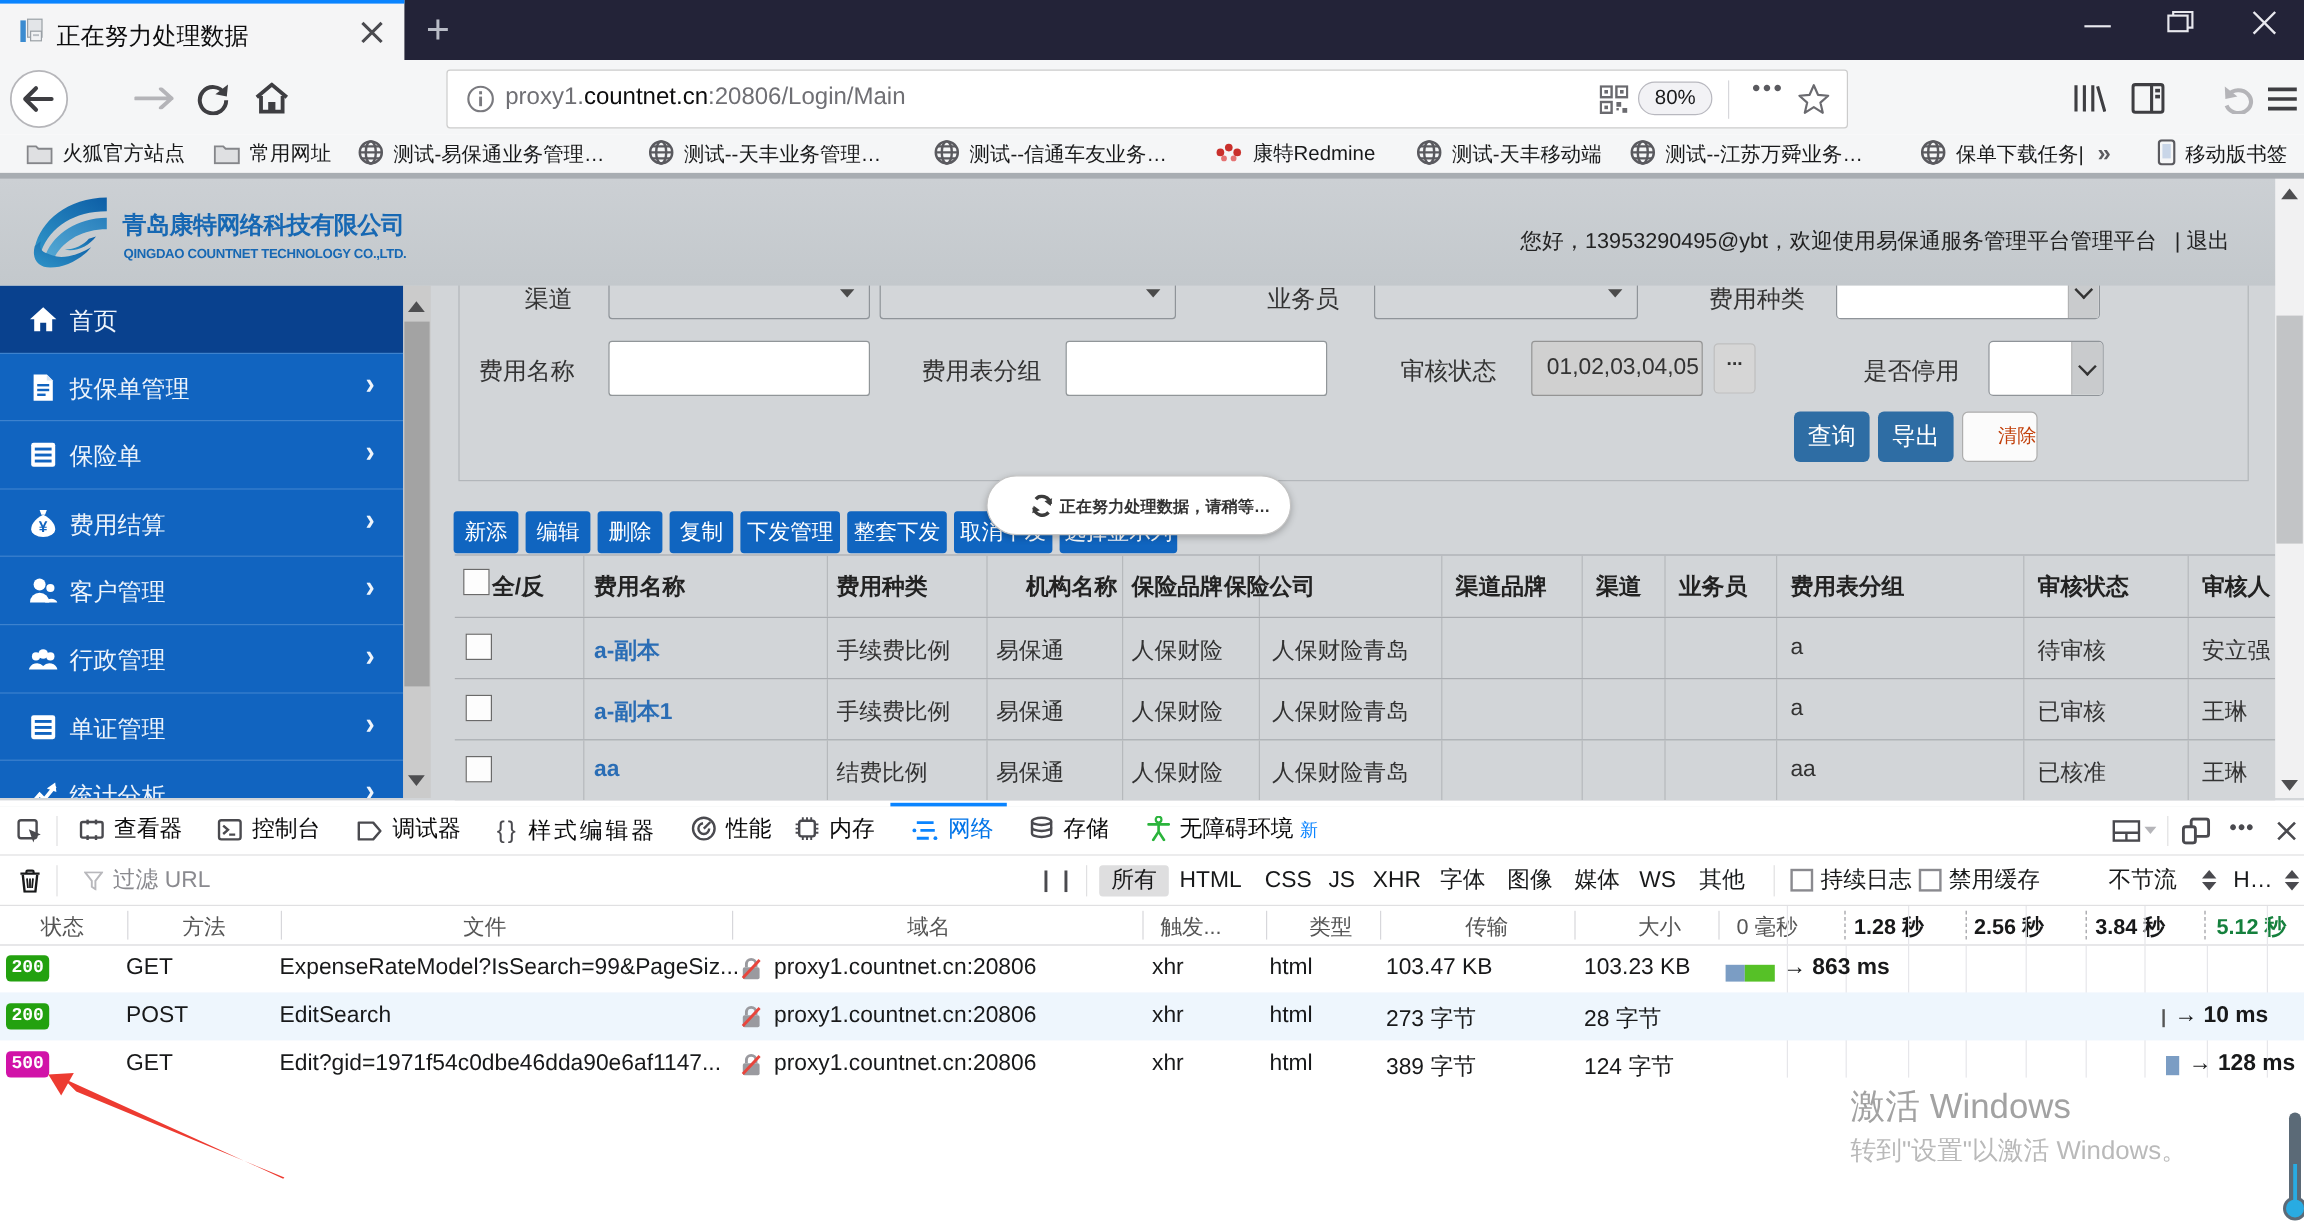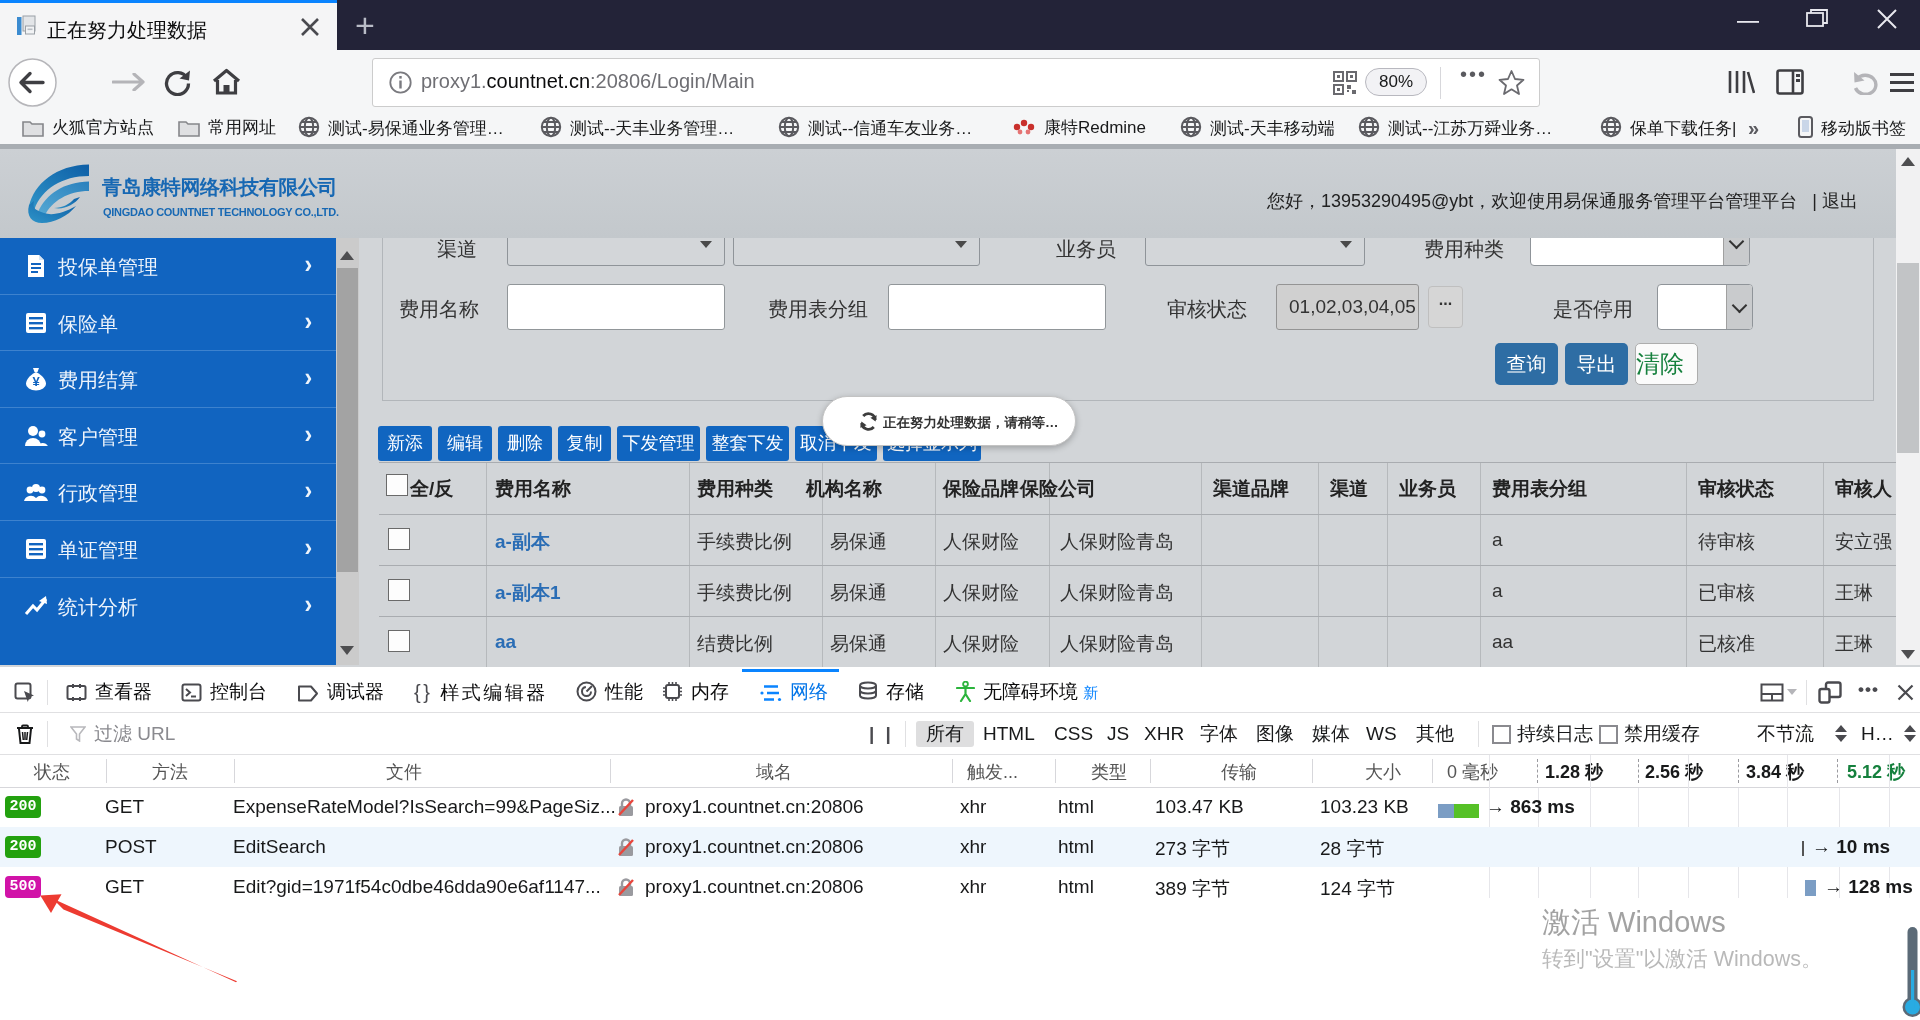--- a/index.html
+++ b/index.html
@@ -40,21 +40,21 @@
 
 #fpanel { left:382px; top:78px; width:1492px; height:179px; border:1px solid #b2b6ba; z-index:1; }
 .flabel { position:absolute; font-size:20px; color:#333; }
 .ginput { position:absolute; background:#d3d6d9; border:1px solid #8f9499; border-radius:3px; height:46px; }
 .ginput .tri { position:absolute; right:12px; top:20px; width:0; height:0; border-left:6px solid transparent; border-right:6px solid transparent; border-top:7px solid #4a4a4a; }
 .winput { position:absolute; background:#fff; border:1px solid #919699; border-radius:3px; height:46px; }
 .wselect { position:absolute; background:#fff; border:1px solid #8f9499; border-radius:4px; height:46px; }
 .wselect .chev { position:absolute; right:0; top:0; bottom:0; width:26px; background:#c9cbcd; border-left:1px solid #a0a0a0; border-radius:0 3px 3px 0; }
 .wselect .chev:after { content:""; position:absolute; left:7px; top:15px; width:9px; height:9px; border-left:2px solid #333; border-bottom:2px solid #333; transform:rotate(-45deg); }
 .btnblue { position:absolute; background:#2e6da4; color:#fff; border-radius:5px; font-size:20px; text-align:center; }
-.btnwhite { position:absolute; background:#fbfbfb; color:#15803d; border:1px solid #adadad; border-radius:5px; font-size:24px; text-align:left; }
+.btnwhite { position:absolute; background:#fbfbfb; color:#c2410c; border:1px solid #adadad; border-radius:5px; font-size:16px; text-align:right; }
 
 
 .tbtn { position:absolute; top:282px; height:35px; background:#1065c0; color:#fff; font-size:18px; text-align:center; line-height:35px; border-radius:3px; }
 #table { left:379px; top:318px; width:1517px; height:205px; border-top:1px solid #a9acb0; z-index:1; }
 .trow { position:absolute; left:0; width:1517px; border-bottom:1px solid #a9acb0; }
 .cell { position:absolute; top:0; bottom:0; border-left:1px solid #b6b9bc; }
 .thead { font-weight:bold; color:#222; font-size:19px; }
 .tcell { color:#333; font-size:19px; }
 .cbx { position:absolute; width:22px; height:22px; background:#fdfdfd; border:1px solid #6a6a6a; }
 .link { color:#2a6db5;font-weight:bold; }
@@ -249,20 +249,26 @@
         <path d="M3 47 C 8 25 30 6 63 5.5 L63 17 C 36 17 16 30 8.5 50 Z" fill="url(#lg1)"></path>
         <path d="M12 53 C 20 35 38 23 63 22.5 L63 32 C 42 32 26 42 18.5 57 Z" fill="url(#lg2)"></path>
         <path d="M3 46 C 0 57 6 64 16 64 C 28 64 42 57 50 47 C 38 54 26 57 18 54 C 10 51 6 50 8 42 Z" fill="url(#lg1)"></path>
         <path d="M28 49 C 36 49 44 45 48 40 L 54 38 C 48 46 38 51 28 49 Z" fill="url(#lg1)"></path>
       </svg>
       <div style="position:absolute;left:102px;top:25px;font-size:20px;font-weight:bold;color:#1768b3;letter-spacing:-0.4px;">青岛康特网络科技有限公司</div>
       <div style="position:absolute;left:103px;top:57px;font-size:11px;font-weight:bold;color:#1768b3;letter-spacing:-0.3px;">QINGDAO COUNTNET TECHNOLOGY CO.,LTD.</div>
       <div id="welcome">您好，13953290495@ybt，欢迎使用易保通服务管理平台管理平台&nbsp;&nbsp;&nbsp;|&nbsp;退出</div>
     </div>
     <div class="abs" id="sidebar">
+      <div class="mi active">
+        <svg class="ico" viewBox="0 0 24 24" fill="#fff">
+            <path d="M12 2 L23 12 H19.5 V22 H14.5 V15 H9.5 V22 H4.5 V12 H1 Z"></path>
+          </svg>
+        <span class="txt">首页</span>
+      </div>
       <div class="mi">
         <svg class="ico" viewBox="0 0 24 24" fill="#fff">
             <path d="M4 1 h11 l5 5 v17 h-16 z" fill="#fff"></path>
             <path d="M15 1 v5 h5" fill="#d7e4f2"></path>
             <rect x="7" y="9" width="10" height="2" fill="#1164c0"></rect>
             <rect x="7" y="13" width="10" height="2" fill="#1164c0"></rect>
             <rect x="7" y="17" width="7" height="2" fill="#1164c0"></rect>
           </svg>
         <span class="txt">投保单管理</span>
           <span class="arr">›</span>
@@ -391,21 +397,21 @@
           <div class="cell" style="left:822px"></div>
         <div class="cell" style="left:939px"></div>
           <div class="cell" style="left:1008px"></div>
         <div class="cell" style="left:1101px"></div>
           <div class="cell" style="left:1307px"></div>
         <div class="cell" style="left:1444px"></div>
         <span class="cbx" style="left:7px;top:11px;"></span>
         <span style="position:absolute;left:31px;top:13px;">全/反</span>
         <span style="position:absolute;left:116px;top:13px;">费用名称</span>
         <span style="position:absolute;left:318px;top:13px;">费用种类</span>
-        <span style="position:absolute;left:427px;top:13px;text-align:center;">机构名称</span>
+        <span style="position:absolute;left:476px;top:13px;text-align:center;">机构名称</span>
         <span style="position:absolute;left:564px;top:13px;">保险品牌</span>
         <span style="position:absolute;left:641px;top:13px;">保险公司</span>
         <span style="position:absolute;left:834px;top:13px;">渠道品牌</span>
         <span style="position:absolute;left:951px;top:13px;">渠道</span>
         <span style="position:absolute;left:1020px;top:13px;">业务员</span>
         <span style="position:absolute;left:1113px;top:13px;">费用表分组</span>
         <span style="position:absolute;left:1319px;top:13px;">审核状态</span>
         <span style="position:absolute;left:1456px;top:13px;">审核人</span>
       </div>
       <div class="trow tcell" style="top:52px;height:51px;">

